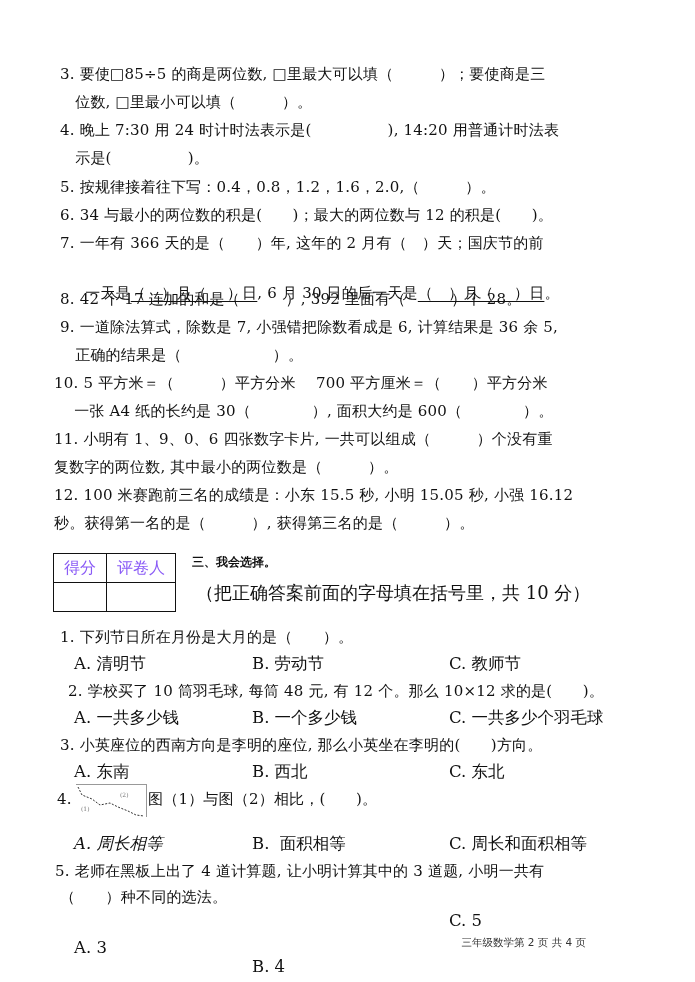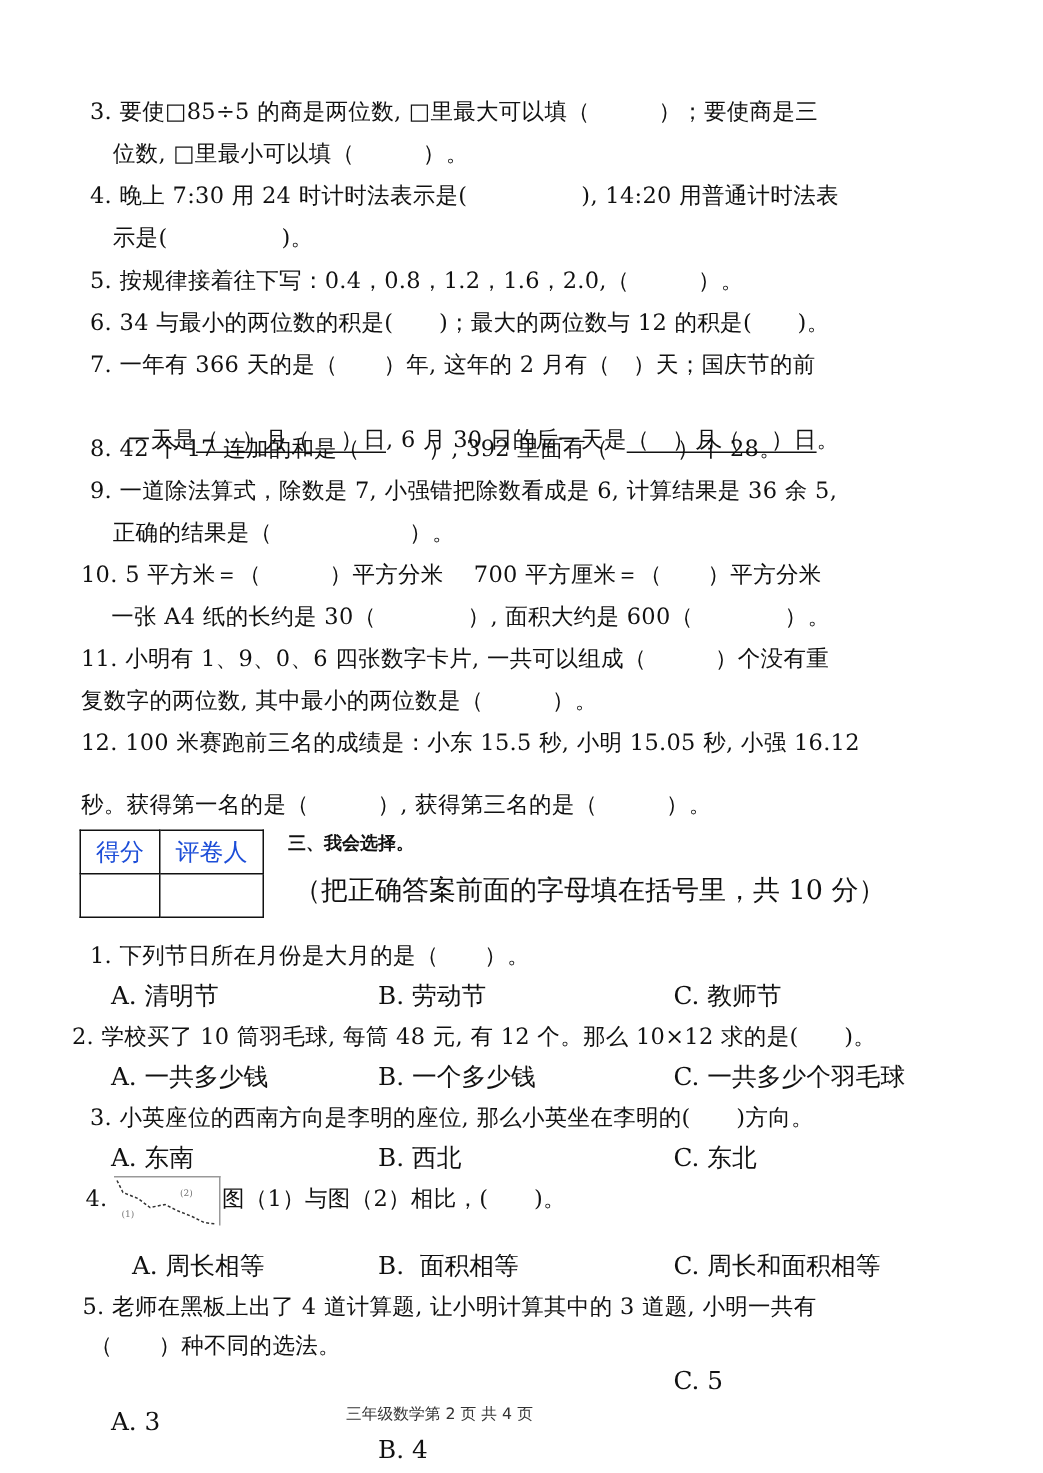--- a/index.html
+++ b/index.html
@@ -11,36 +11,36 @@
   .line {
     position: absolute; white-space: pre; font-size: 15px; line-height: 22px;
     letter-spacing: 0.2px;
   }
   .u { text-decoration: underline; text-underline-offset: 3px; }
   .score-table {
     position: absolute; left: 53px; top: 553px; border-collapse: collapse;
   }
   .score-table td {
     border: 1.3px solid #111; font-size: 16px; height: 28px; padding: 0 6px;
-    font-family: "DejaVu Sans", "Liberation Sans", sans-serif; color: #1d4ed8; text-align: center;
+    font-family: "DejaVu Sans", "Liberation Sans", sans-serif; color: #8b5cf6; text-align: center;
   }
   .score-table td.c1 { width: 40px; }
   .score-table td.c2 { width: 56px; }
   .section-title {
     position: absolute; left: 192px; top: 554px; font-size: 12px; font-weight: bold;
     font-family: "DejaVu Sans", "Liberation Sans", sans-serif;
   }
   .section-note { position: absolute; left: 196px; top: 581px; font-size: 18px; white-space: pre; }
   .opt { position: absolute; font-size: 16.5px; white-space: pre; }
   .fig {
     position: absolute; left: 76px; top: 784px; width: 70px; height: 32px;
     border-top: 1px solid #999; border-right: 1px solid #999;
   }
   .footer {
-    position: absolute; left: 0; width: 586px; top: 936px; text-align: center; font-size: 10.5px;
+    position: absolute; left: 0; width: 586px; top: 936px; text-align: right; font-size: 10.5px;
     font-family: "DejaVu Sans", "Liberation Sans", sans-serif; color: #333; white-space: pre;
   }
 </style>
 </head>
 <body>
 
 <div class="line" style="left:60px;top:63px;">3. 要使□85÷5 的商是两位数, □里最大可以填（　　　）；要使商是三</div>
 <div class="line" style="left:60px;top:91px;">　位数, □里最小可以填（　　　）。</div>
 
 <div class="line" style="left:60px;top:119px;">4. 晚上 7:30 用 24 时计时法表示是(　　　　　), 14:20 用普通计时法表</div>
@@ -60,21 +60,21 @@
 <div class="line" style="left:60px;top:316px;">9. 一道除法算式，除数是 7, 小强错把除数看成是 6, 计算结果是 36 余 5,</div>
 <div class="line" style="left:60px;top:344px;">　正确的结果是（　　　　　　）。</div>
 
 <div class="line" style="left:54px;top:372px;">10. 5 平方米＝（　　　）平方分米　 700 平方厘米＝（　　）平方分米</div>
 <div class="line" style="left:54px;top:400px;">　 一张 A4 纸的长约是 30（　　　　）, 面积大约是 600（　　　　）。</div>
 
 <div class="line" style="left:54px;top:428px;">11. 小明有 1、9、0、6 四张数字卡片, 一共可以组成（　　　）个没有重</div>
 <div class="line" style="left:54px;top:456px;">复数字的两位数, 其中最小的两位数是（　　　）。</div>
 
 <div class="line" style="left:54px;top:484px;">12. 100 米赛跑前三名的成绩是：小东 15.5 秒, 小明 15.05 秒, 小强 16.12</div>
-<div class="line" style="left:54px;top:512px;margin-top:13px;">秒。获得第一名的是（　　　）, 获得第三名的是（　　　）。</div>
+<div class="line" style="left:54px;top:512px;">秒。获得第一名的是（　　　）, 获得第三名的是（　　　）。</div>
 
 <table class="score-table">
   <tbody>
       <tr>
     <td class="c1">得分</td>
     <td class="c2">评卷人</td>
   </tr>
   <tr>
     <td class="c1"></td>
     <td class="c2"></td>
@@ -83,40 +83,40 @@
   </table>
 
 <div class="section-title">三、我会选择。</div>
 <div class="section-note">（把正确答案前面的字母填在括号里，共 10 分）</div>
 
 <div class="line" style="left:60px;top:626px;text-align:right;">1. 下列节日所在月份是大月的是（　　）。</div>
 <div class="opt" style="left:74px;top:653px;">A. 清明节</div>
 <div class="opt" style="left:252px;top:653px;">B. 劳动节</div>
 <div class="opt" style="left:449px;top:653px;">C. 教师节</div>
 
-<div class="line" style="left:48px;top:680px;">2. 学校买了 10 筒羽毛球, 每筒 48 元, 有 12 个。那么 10×12 求的是(　　)。</div>
+<div class="line" style="left:68px;top:680px;">2. 学校买了 10 筒羽毛球, 每筒 48 元, 有 12 个。那么 10×12 求的是(　　)。</div>
 <div class="opt" style="left:74px;top:707px;">A. 一共多少钱</div>
 <div class="opt" style="left:252px;top:707px;">B. 一个多少钱</div>
 <div class="opt" style="left:449px;top:707px;">C. 一共多少个羽毛球</div>
 
 <div class="line" style="left:60px;top:734px;">3. 小英座位的西南方向是李明的座位, 那么小英坐在李明的(　　)方向。</div>
 <div class="opt" style="left:74px;top:761px;">A. 东南</div>
 <div class="opt" style="left:252px;top:761px;">B. 西北</div>
 <div class="opt" style="left:449px;top:761px;">C. 东北</div>
 
 <div class="line" style="left:57px;top:788px;">4.</div>
 <div class="fig">
   <svg width="70" height="32" viewBox="0 0 70 32">
     <polyline points="2,2 6,10 16,14 24,20 34,18 42,22 52,26 60,30 68,31" fill="none" stroke="#333" stroke-width="1" stroke-dasharray="2,1.5"></polyline>
     <text x="5" y="26" font-size="6" fill="#777">(1)</text>
     <text x="44" y="12" font-size="6" fill="#777">(2)</text>
   </svg>
 </div>
 <div class="line" style="left:148px;top:788px;">图（1）与图（2）相比，(　　)。</div>
-<div class="opt" style="left:88px;top:833px;">A. 周长相等</div>
+<div class="opt" style="left:74px;top:833px;font-style:italic;">A. 周长相等</div>
 <div class="opt" style="left:252px;top:833px;">B.  面积相等</div>
 <div class="opt" style="left:449px;top:833px;">C. 周长和面积相等</div>
 
 <div class="line" style="left:55px;top:860px;">5. 老师在黑板上出了 4 道计算题, 让小明计算其中的 3 道题, 小明一共有</div>
 <div class="line" style="left:60px;top:886px;">（　　）种不同的选法。</div>
 <div class="opt" style="left:74px;top:911px;margin-top:27px;">A. 3</div>
 <div class="opt" style="left:252px;top:911px;margin-top:46px;">B. 4</div>
 <div class="opt" style="left:449px;top:911px;">C. 5</div>
 
 <div class="footer">三年级数学第 2 页 共 4 页</div>

